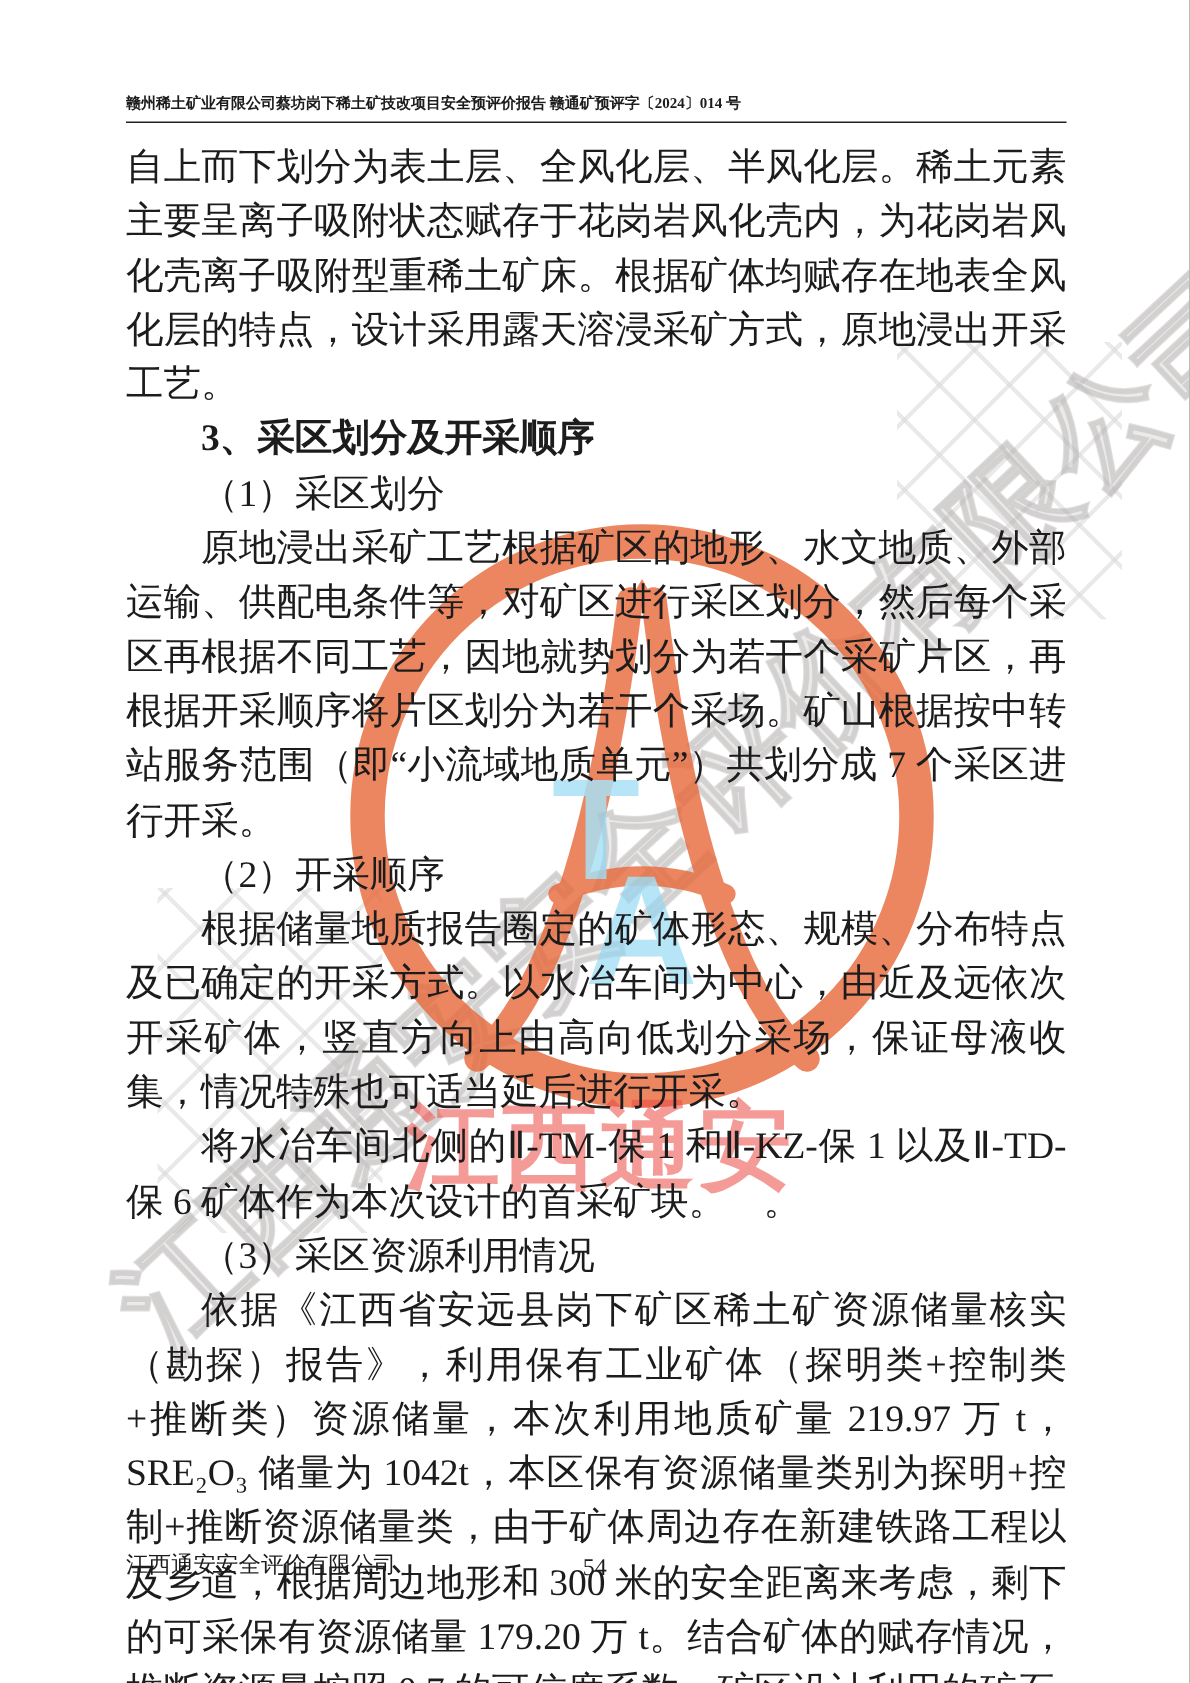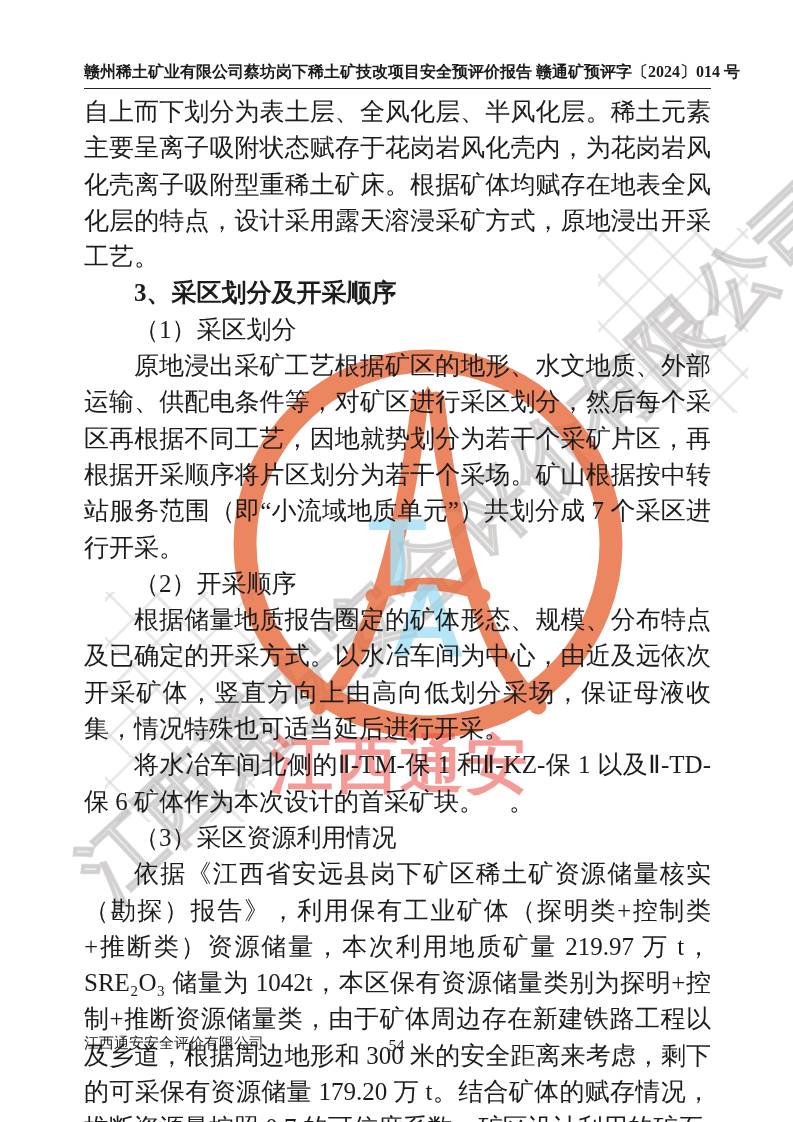--- a/index.html
+++ b/index.html
@@ -34,21 +34,21 @@
     position:absolute; opacity:0.55;
     background:
       repeating-linear-gradient(45deg,  transparent 0 30px, rgba(185,185,185,0.55) 30px 33px),
       repeating-linear-gradient(-45deg, transparent 0 30px, rgba(185,185,185,0.55) 30px 33px);
   }
   .wm-lattice.tr { left:598px; top:228px; width:150px; height:185px; }
   .wm-lattice.lf { left:105px; top:592px; width:150px; height:230px; }
   
   .doc-header {
     position:absolute; left:84px; width:627px; top:62px; z-index:2;
-    font-size:16px; font-weight:bold; white-space:nowrap;
+    font-size:10px; font-weight:bold; white-space:nowrap;
     border-bottom:1.5px solid #222; padding-bottom:5px;
   }
   .doc-body {
     position:absolute; left:84px; width:627px; top:94px; z-index:2;
     font-size:25px; line-height:36.3px; text-align:justify;
   }
   .doc-body p { margin:0; padding:0; }
   .p-indent { text-indent:2em; }
   .p-heading { text-indent:2em; font-weight:bold; }
   .doc-footer-company {

